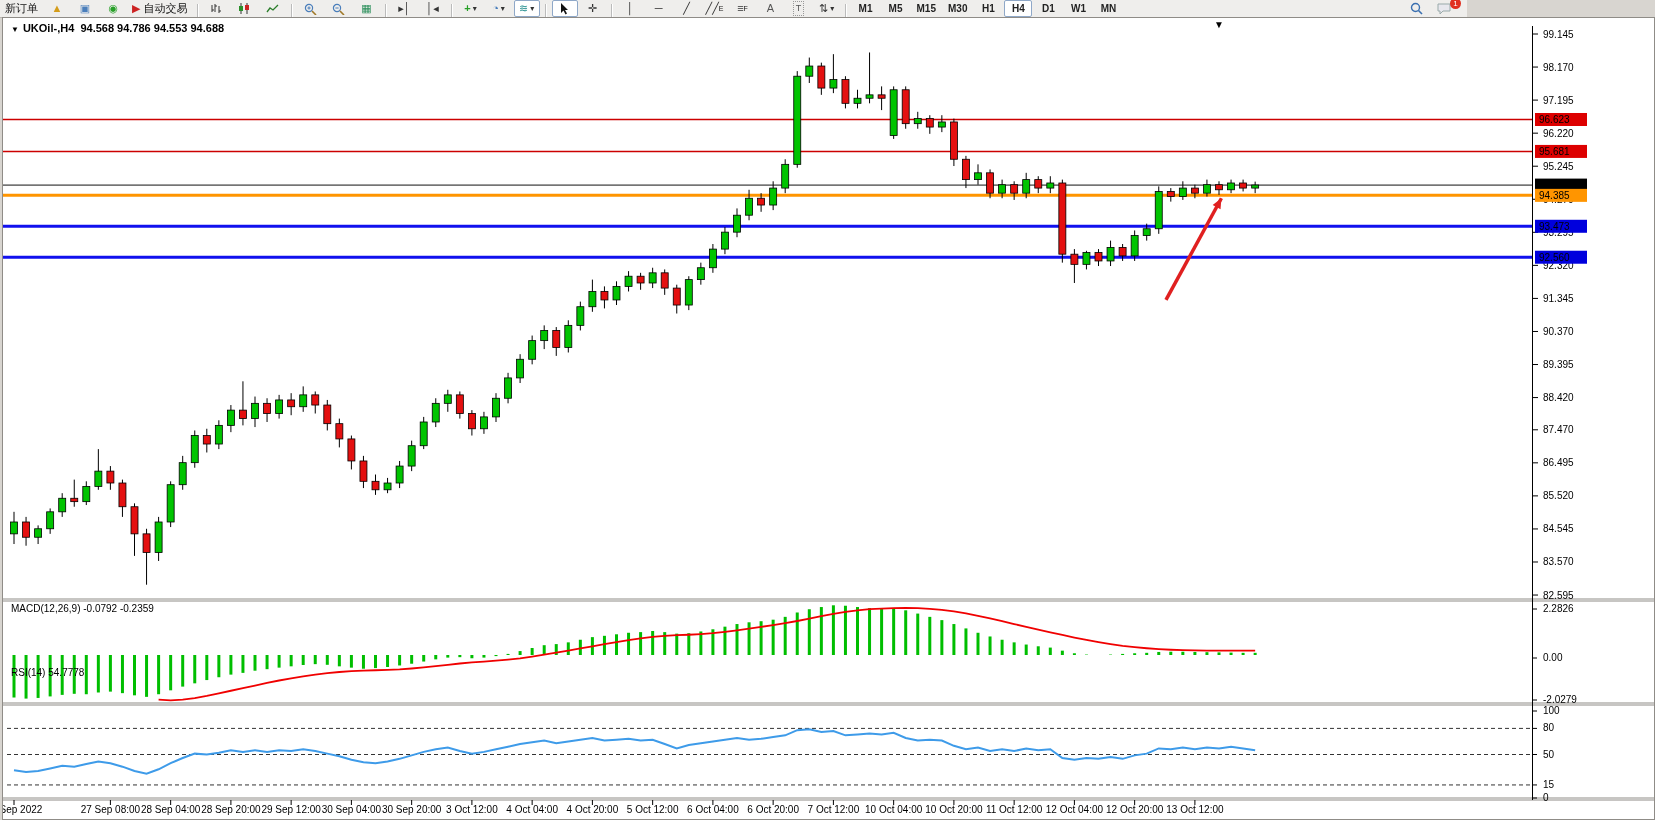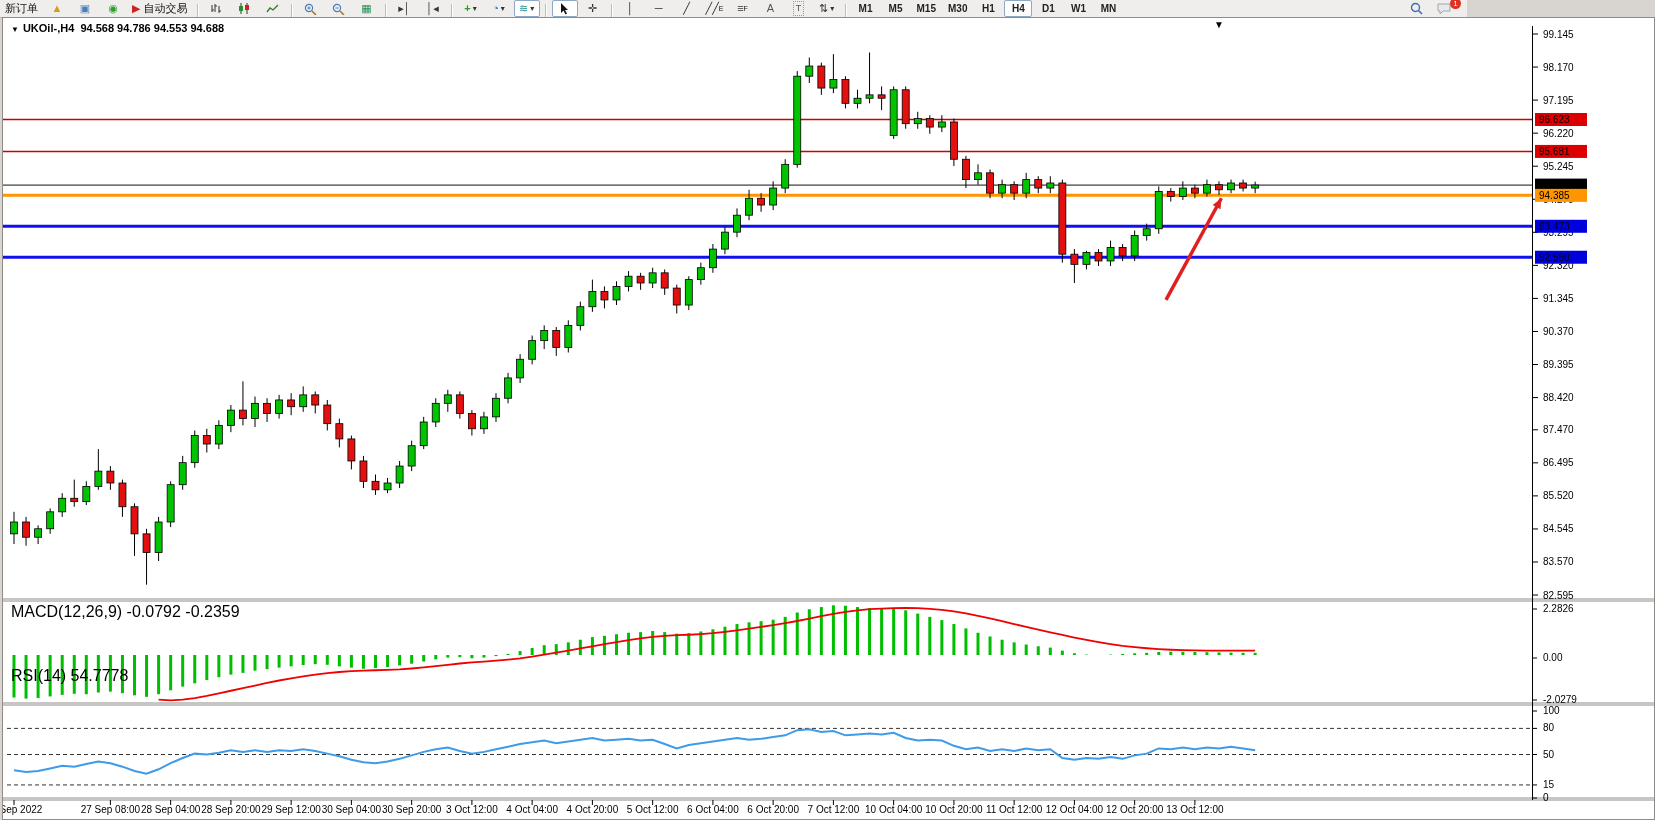--- a/index.html
+++ b/index.html
@@ -22,21 +22,21 @@
   .chatwrap{position:relative;margin-right:10px;}
   .chatbadge{position:absolute;top:-3px;right:-5px;background:#e03020;color:#fff;border-radius:50%;
     width:11px;height:11px;font-size:8px;display:flex;align-items:center;justify-content:center;}
 
   
   .chart-frame{position:absolute;left:2px;top:17px;width:1651px;height:801px;background:#ffffff;
     border:1px solid #8f8c87;box-shadow:inset 1px 1px 0 #fff;}
   .chart-frame svg{position:absolute;left:0;top:0;}
   .chart-title{position:absolute;left:8px;top:4px;font-size:11px;font-weight:bold;color:#000;z-index:5;}
   .chart-title .tri{font-size:8px;margin-right:4px;}
-  .pane-label{position:absolute;left:8px;font-size:16px;color:#000;z-index:5;text-align:center;}
+  .pane-label{position:absolute;left:8px;font-size:10px;color:#000;z-index:5;text-align:center;}
   svg text{font-family:"Liberation Sans",sans-serif;font-size:10px;fill:#000;}
 </style>
 </head>
 <body>
 <div id="app">
 
   <div class="toolbar">
     <div class="tbtn">新订单</div>
     <div class="tbtn">
         <span class="g-gold">▲</span>

